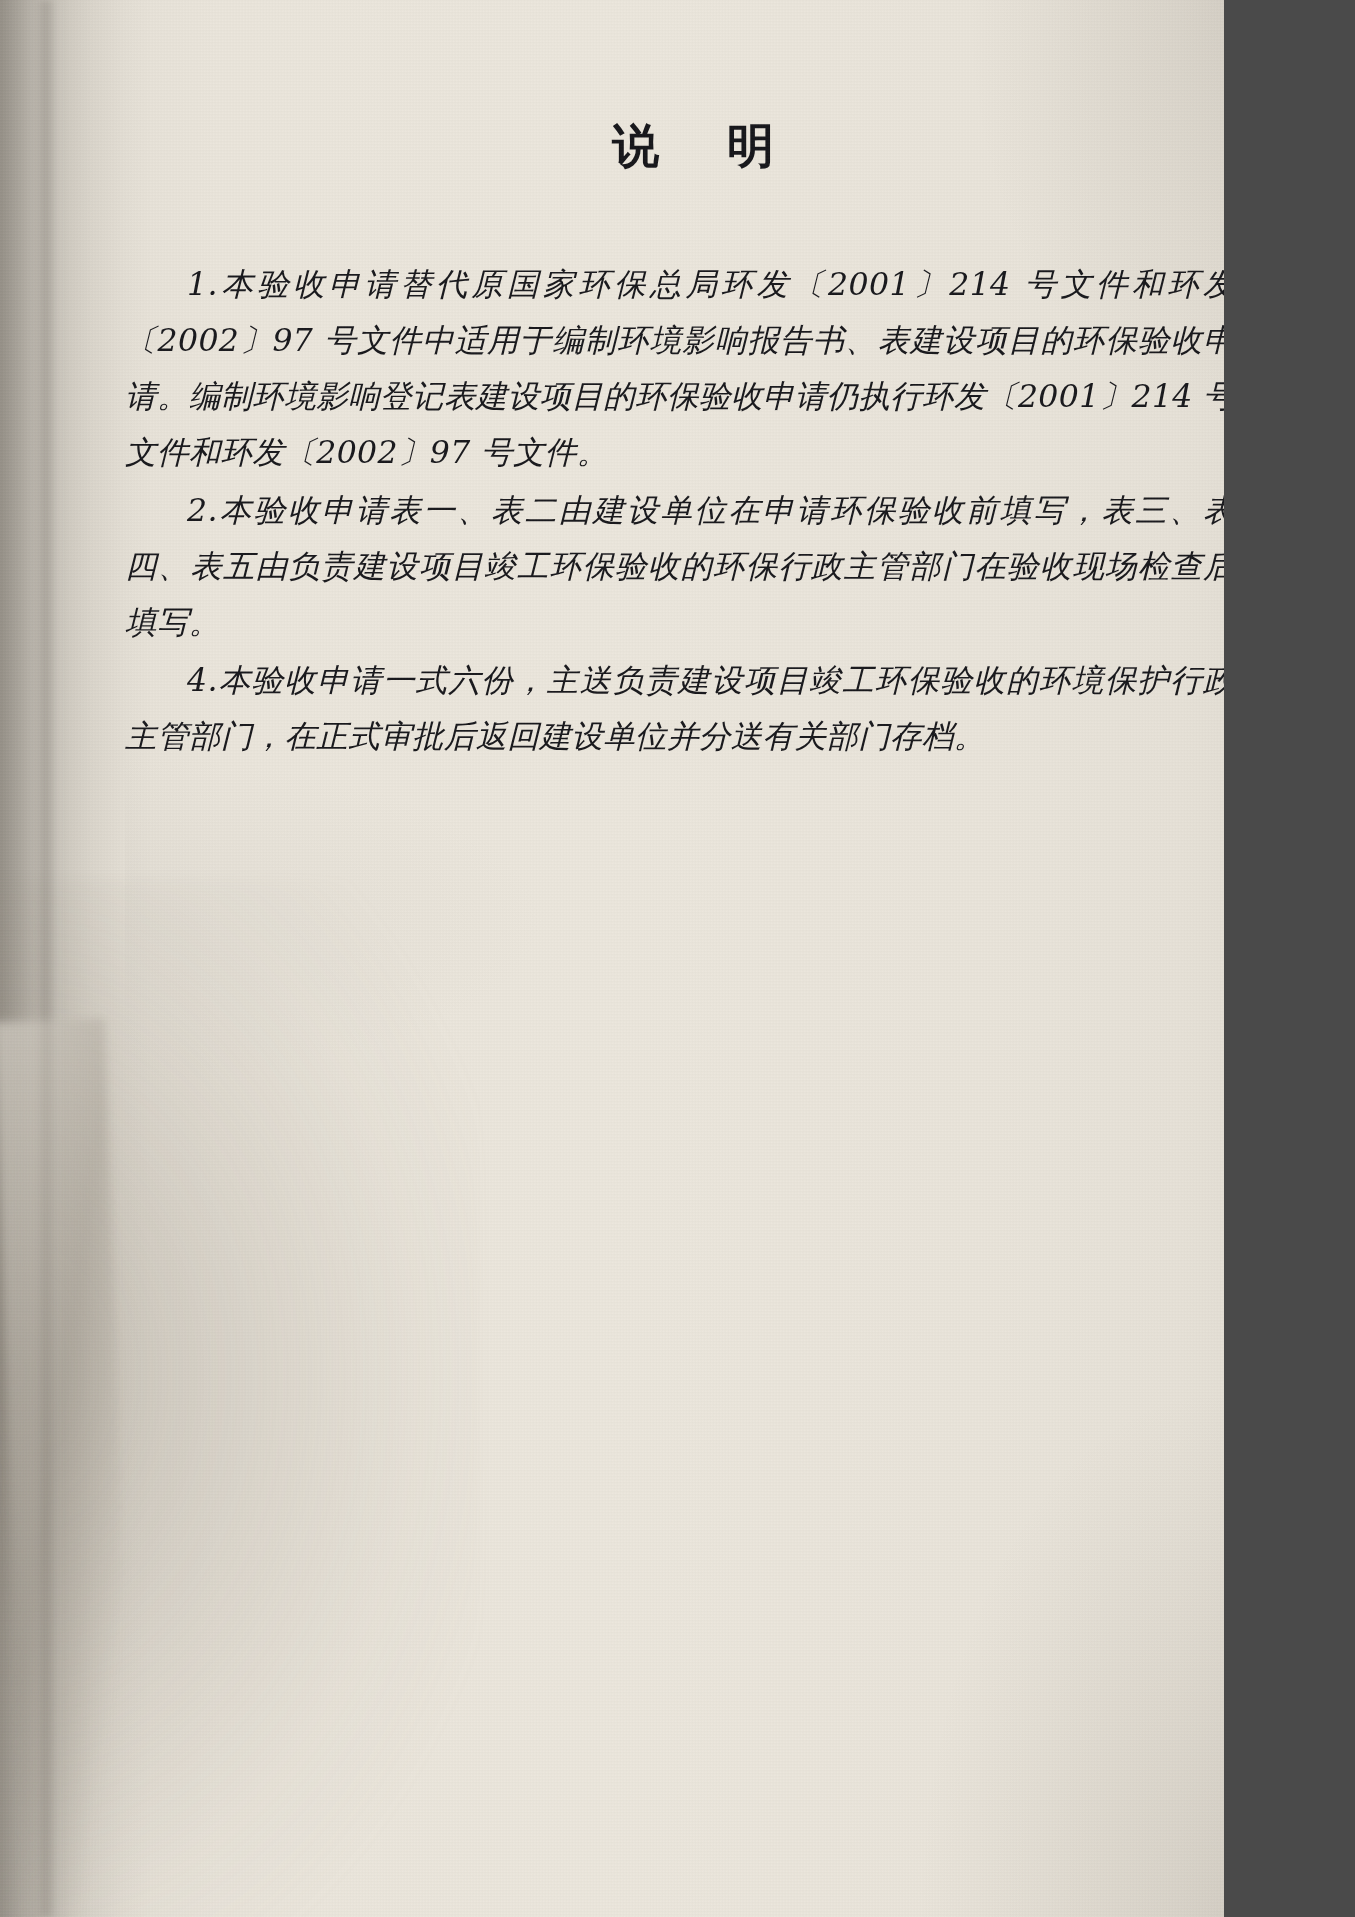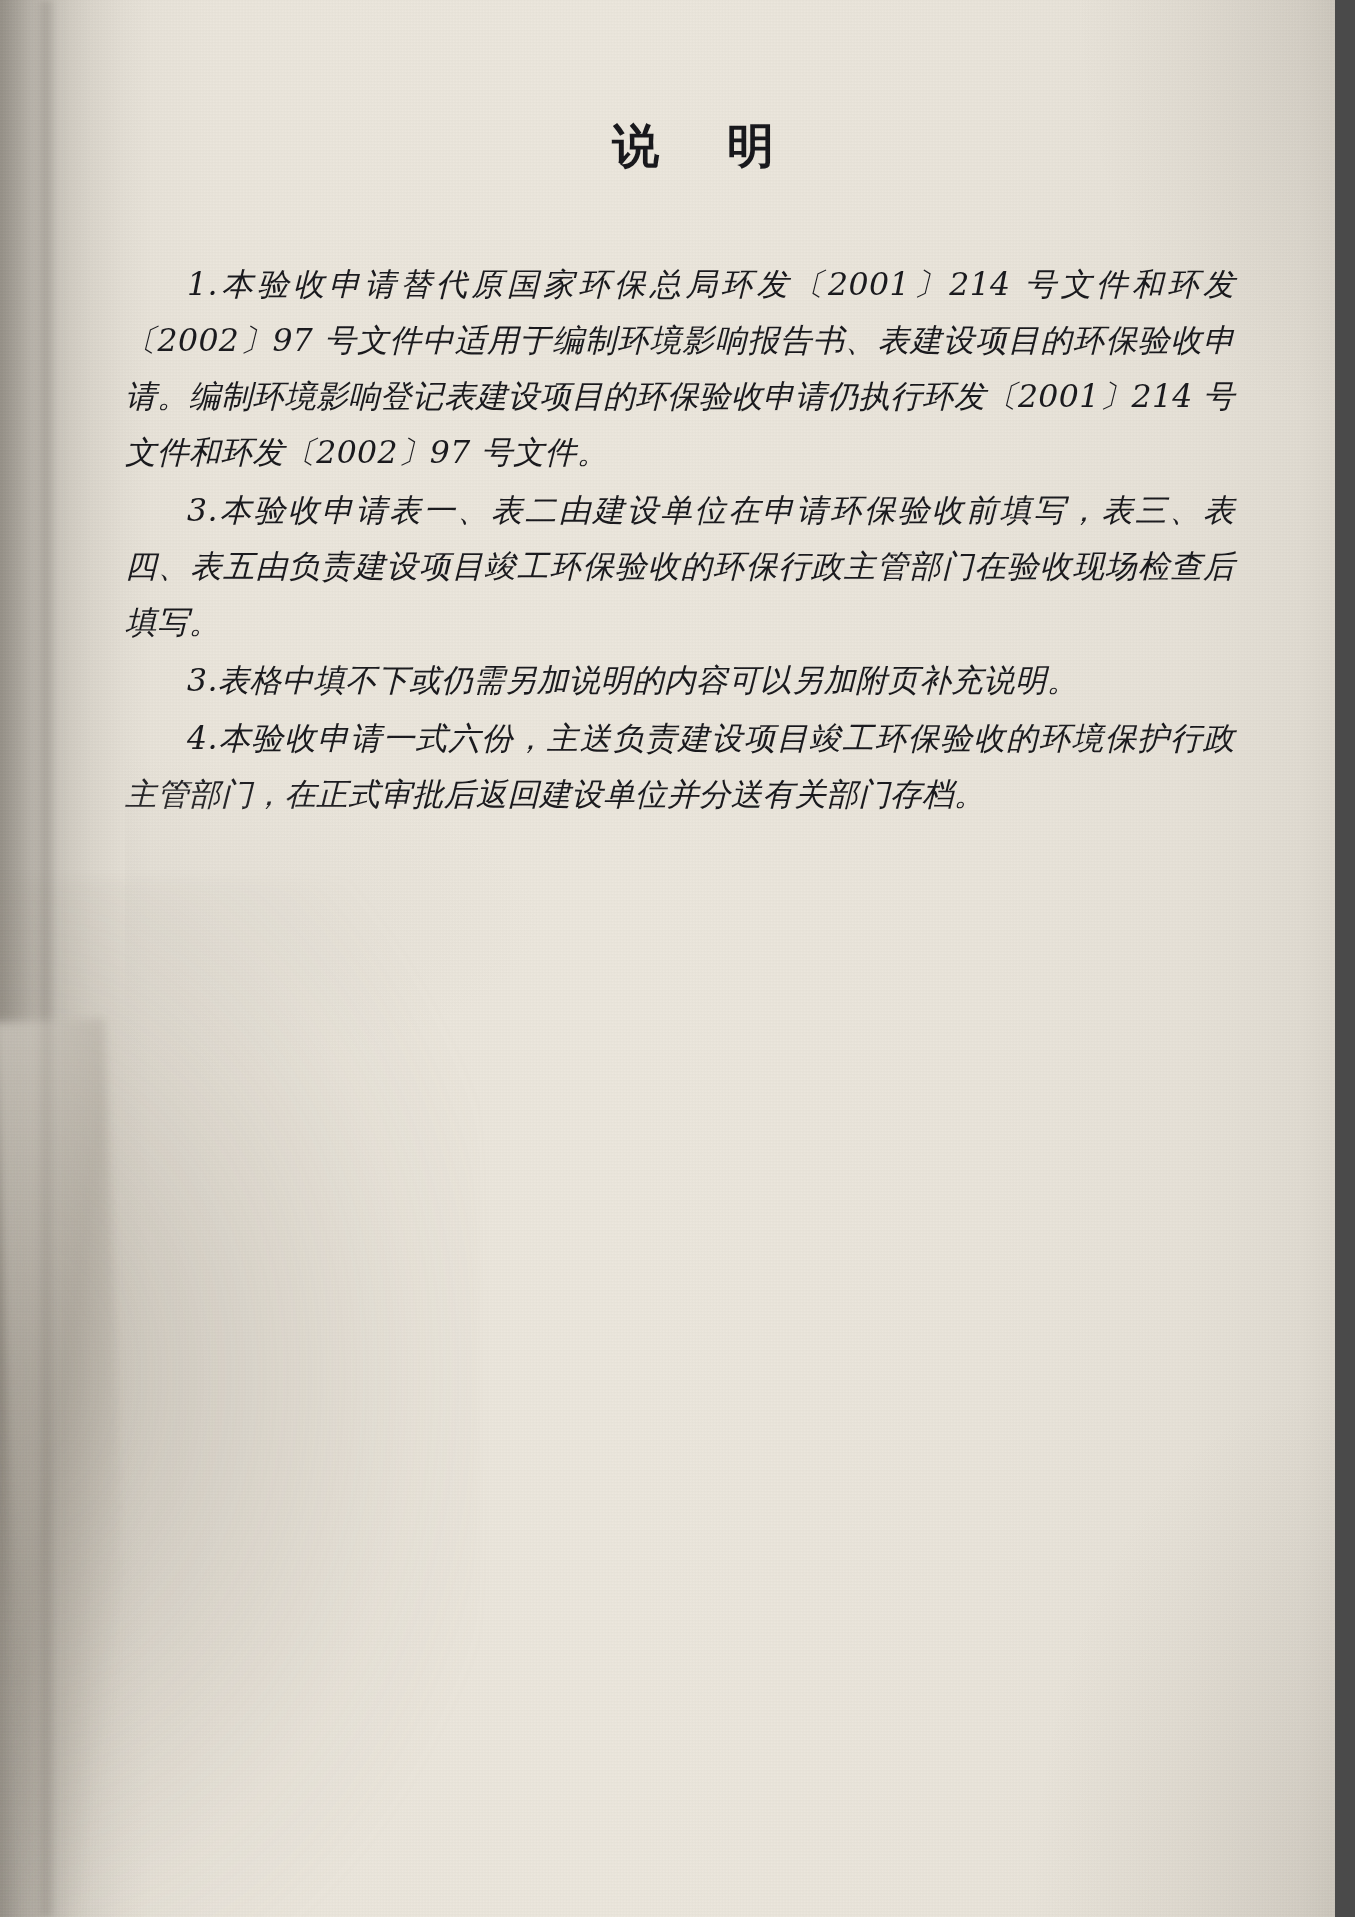--- a/index.html
+++ b/index.html
@@ -3,21 +3,21 @@
 <meta charset="utf-8">
 <title>说明</title>
 <style>
   html, body {
     margin: 0;
     padding: 0;
     background: #4a4a4a;
   }
   .page {
     position: relative;
-    width: 1335px;
+    width: 1224px;
     height: 1917px;
     overflow: hidden;
     background: #e9e4da;
     font-family: "Liberation Serif", "DejaVu Serif", serif;
   }
 
   
   .paper-base {
     position: absolute;
     inset: 0;
@@ -154,21 +154,20 @@
   <div class="crease"></div>
   <div class="crease-curl"></div>
 
   <div class="content">
 
     <h1 class="doc-title">
       <span>说</span><span class="gap"></span><span>明</span>
     </h1>
 
     <p class="para">1.本验收申请替代原国家环保总局环发〔2001〕214 号文件和环发〔2002〕97 号文件中适用于编制环境影响报告书、表建设项目的环保验收申请。编制环境影响登记表建设项目的环保验收申请仍执行环发〔2001〕214 号文件和环发〔2002〕97 号文件。</p>
-    <p class="para">3.本验收申请表一、表二由建设单位在申请环保验收前填写，表三、表四、表五由负责建设项目竣工环保验收的环保行政主管部门在验收现场检查后填写。</p>
-    <p class="para">3.表格中填不下或仍需另加说明的内容可以另加附页补充说明。</p>
+    <p class="para">2.本验收申请表一、表二由建设单位在申请环保验收前填写，表三、表四、表五由负责建设项目竣工环保验收的环保行政主管部门在验收现场检查后填写。</p>
     <p class="para p-last">4.本验收申请一式六份，主送负责建设项目竣工环保验收的环境保护行政主管部门，在正式审批后返回建设单位并分送有关部门存档。</p>
 
     <div class="softness"></div>
   </div>
 
   <div class="grain"></div>
 </div>
 
 </body></html>

